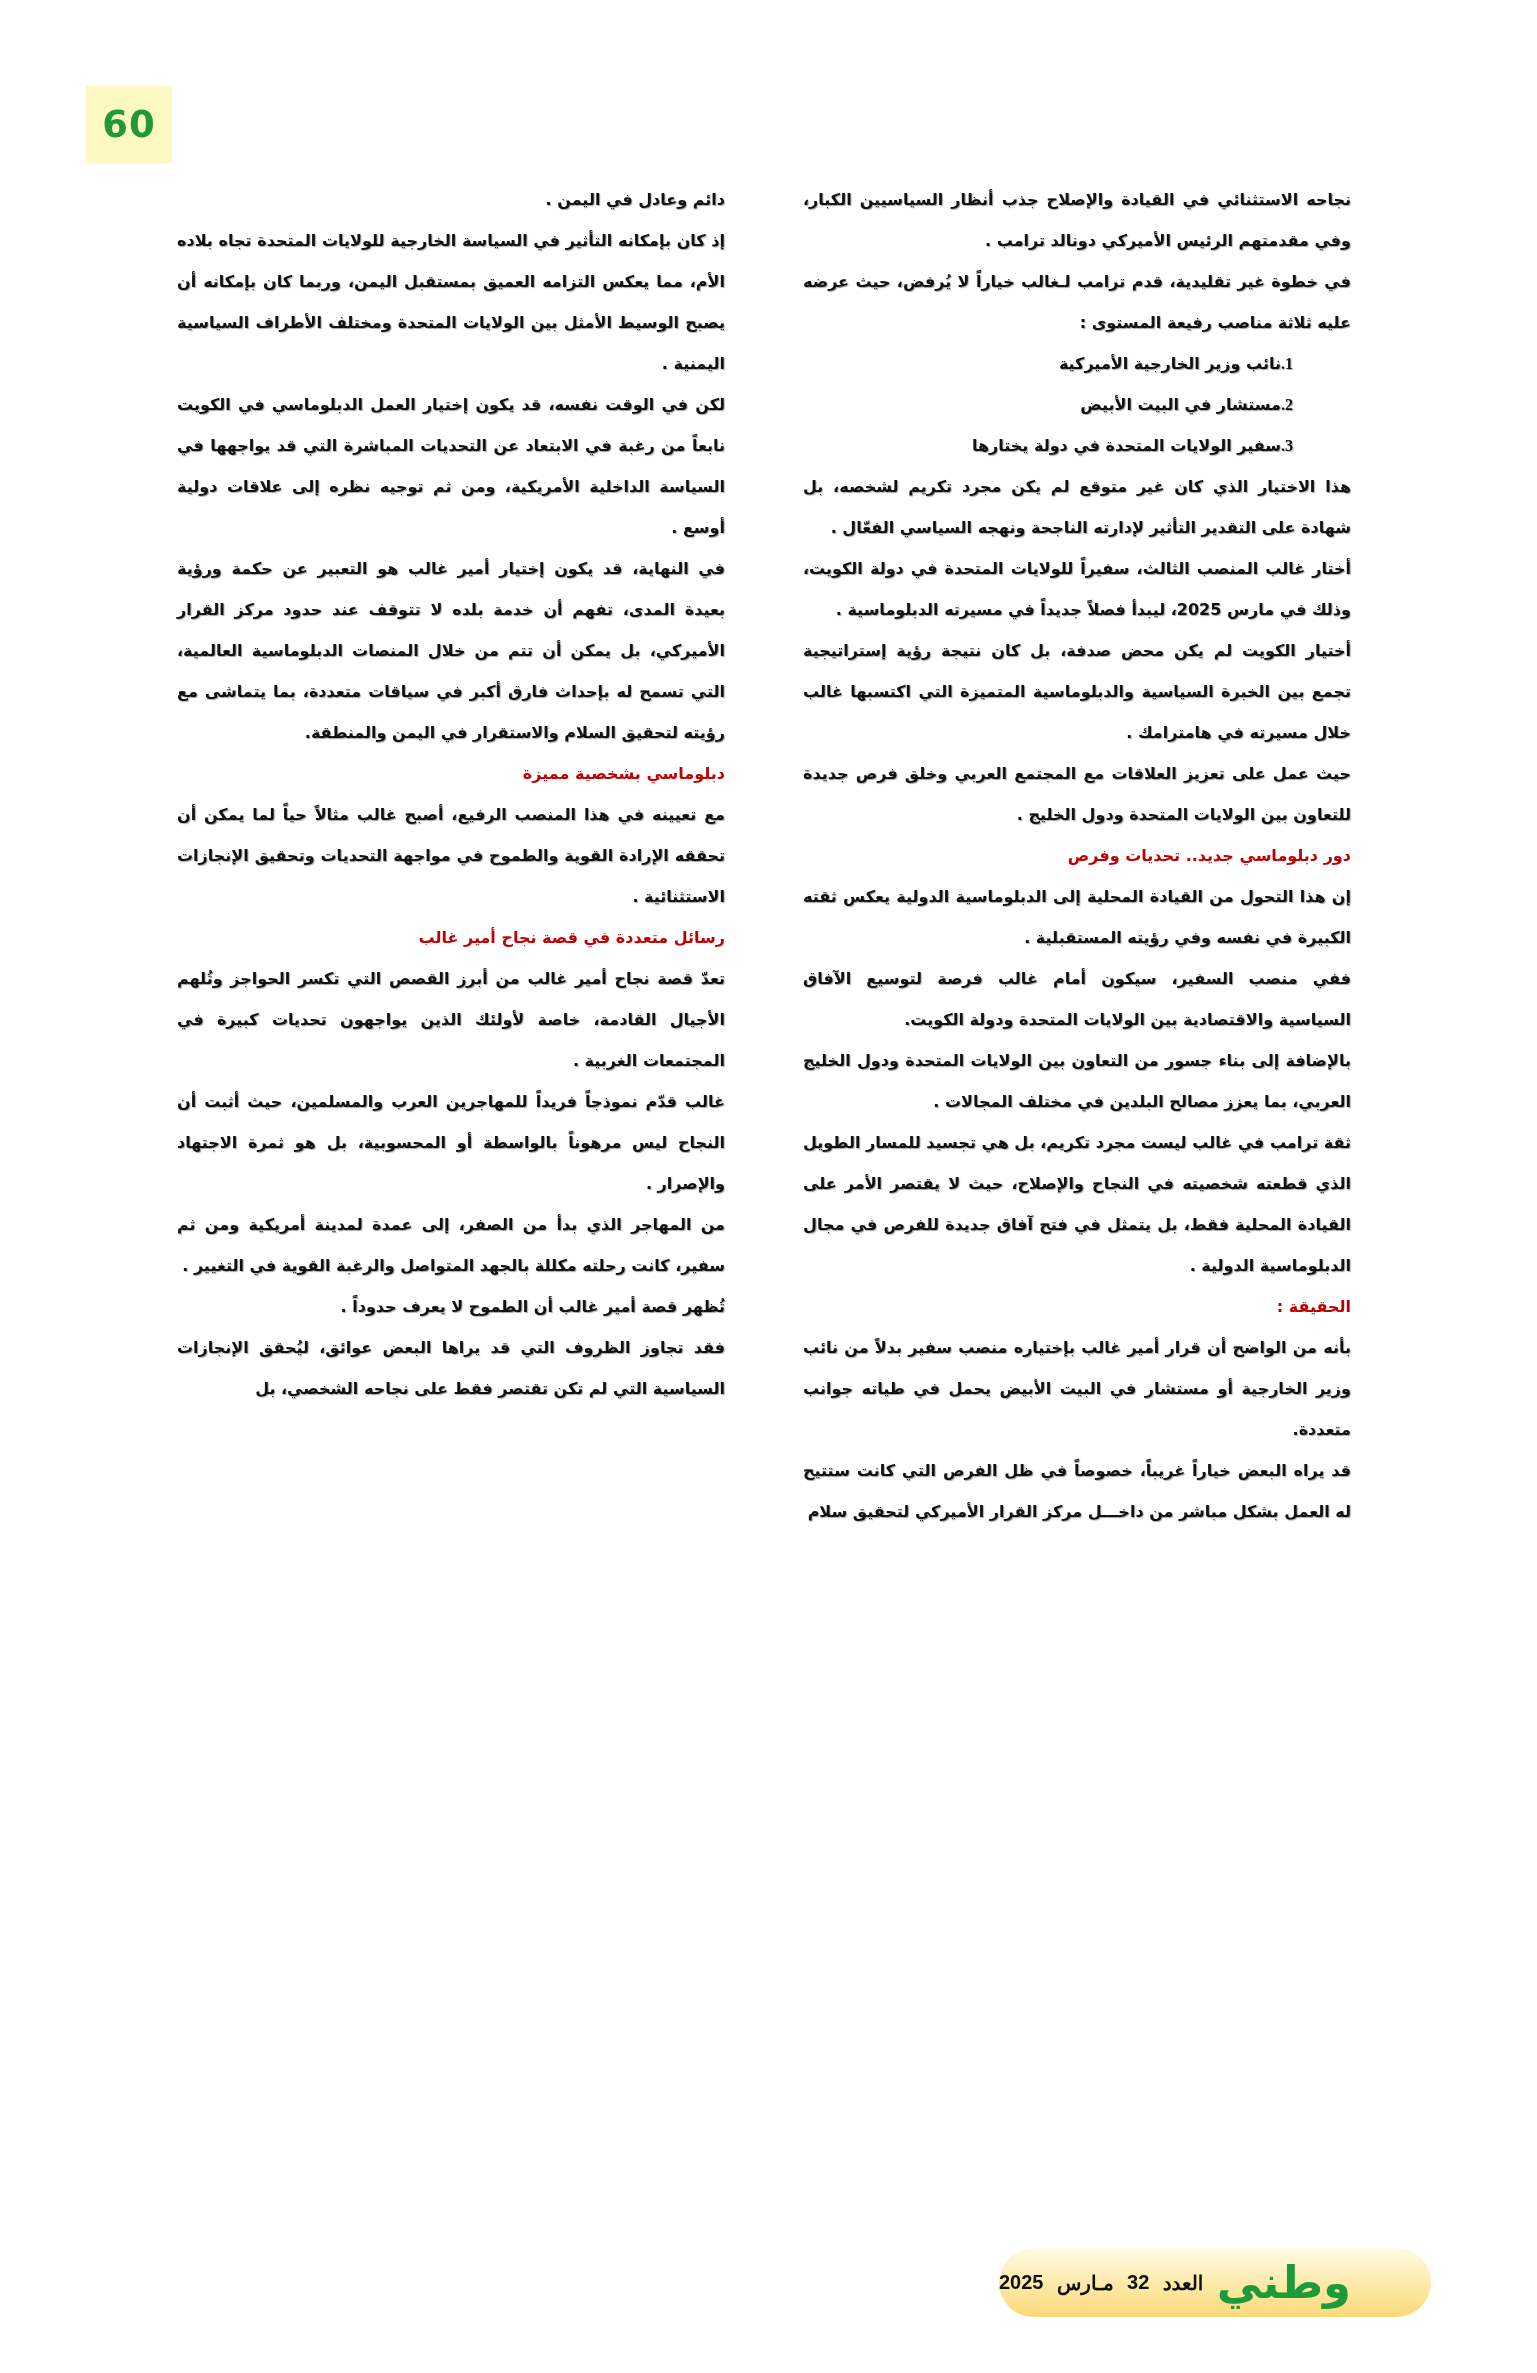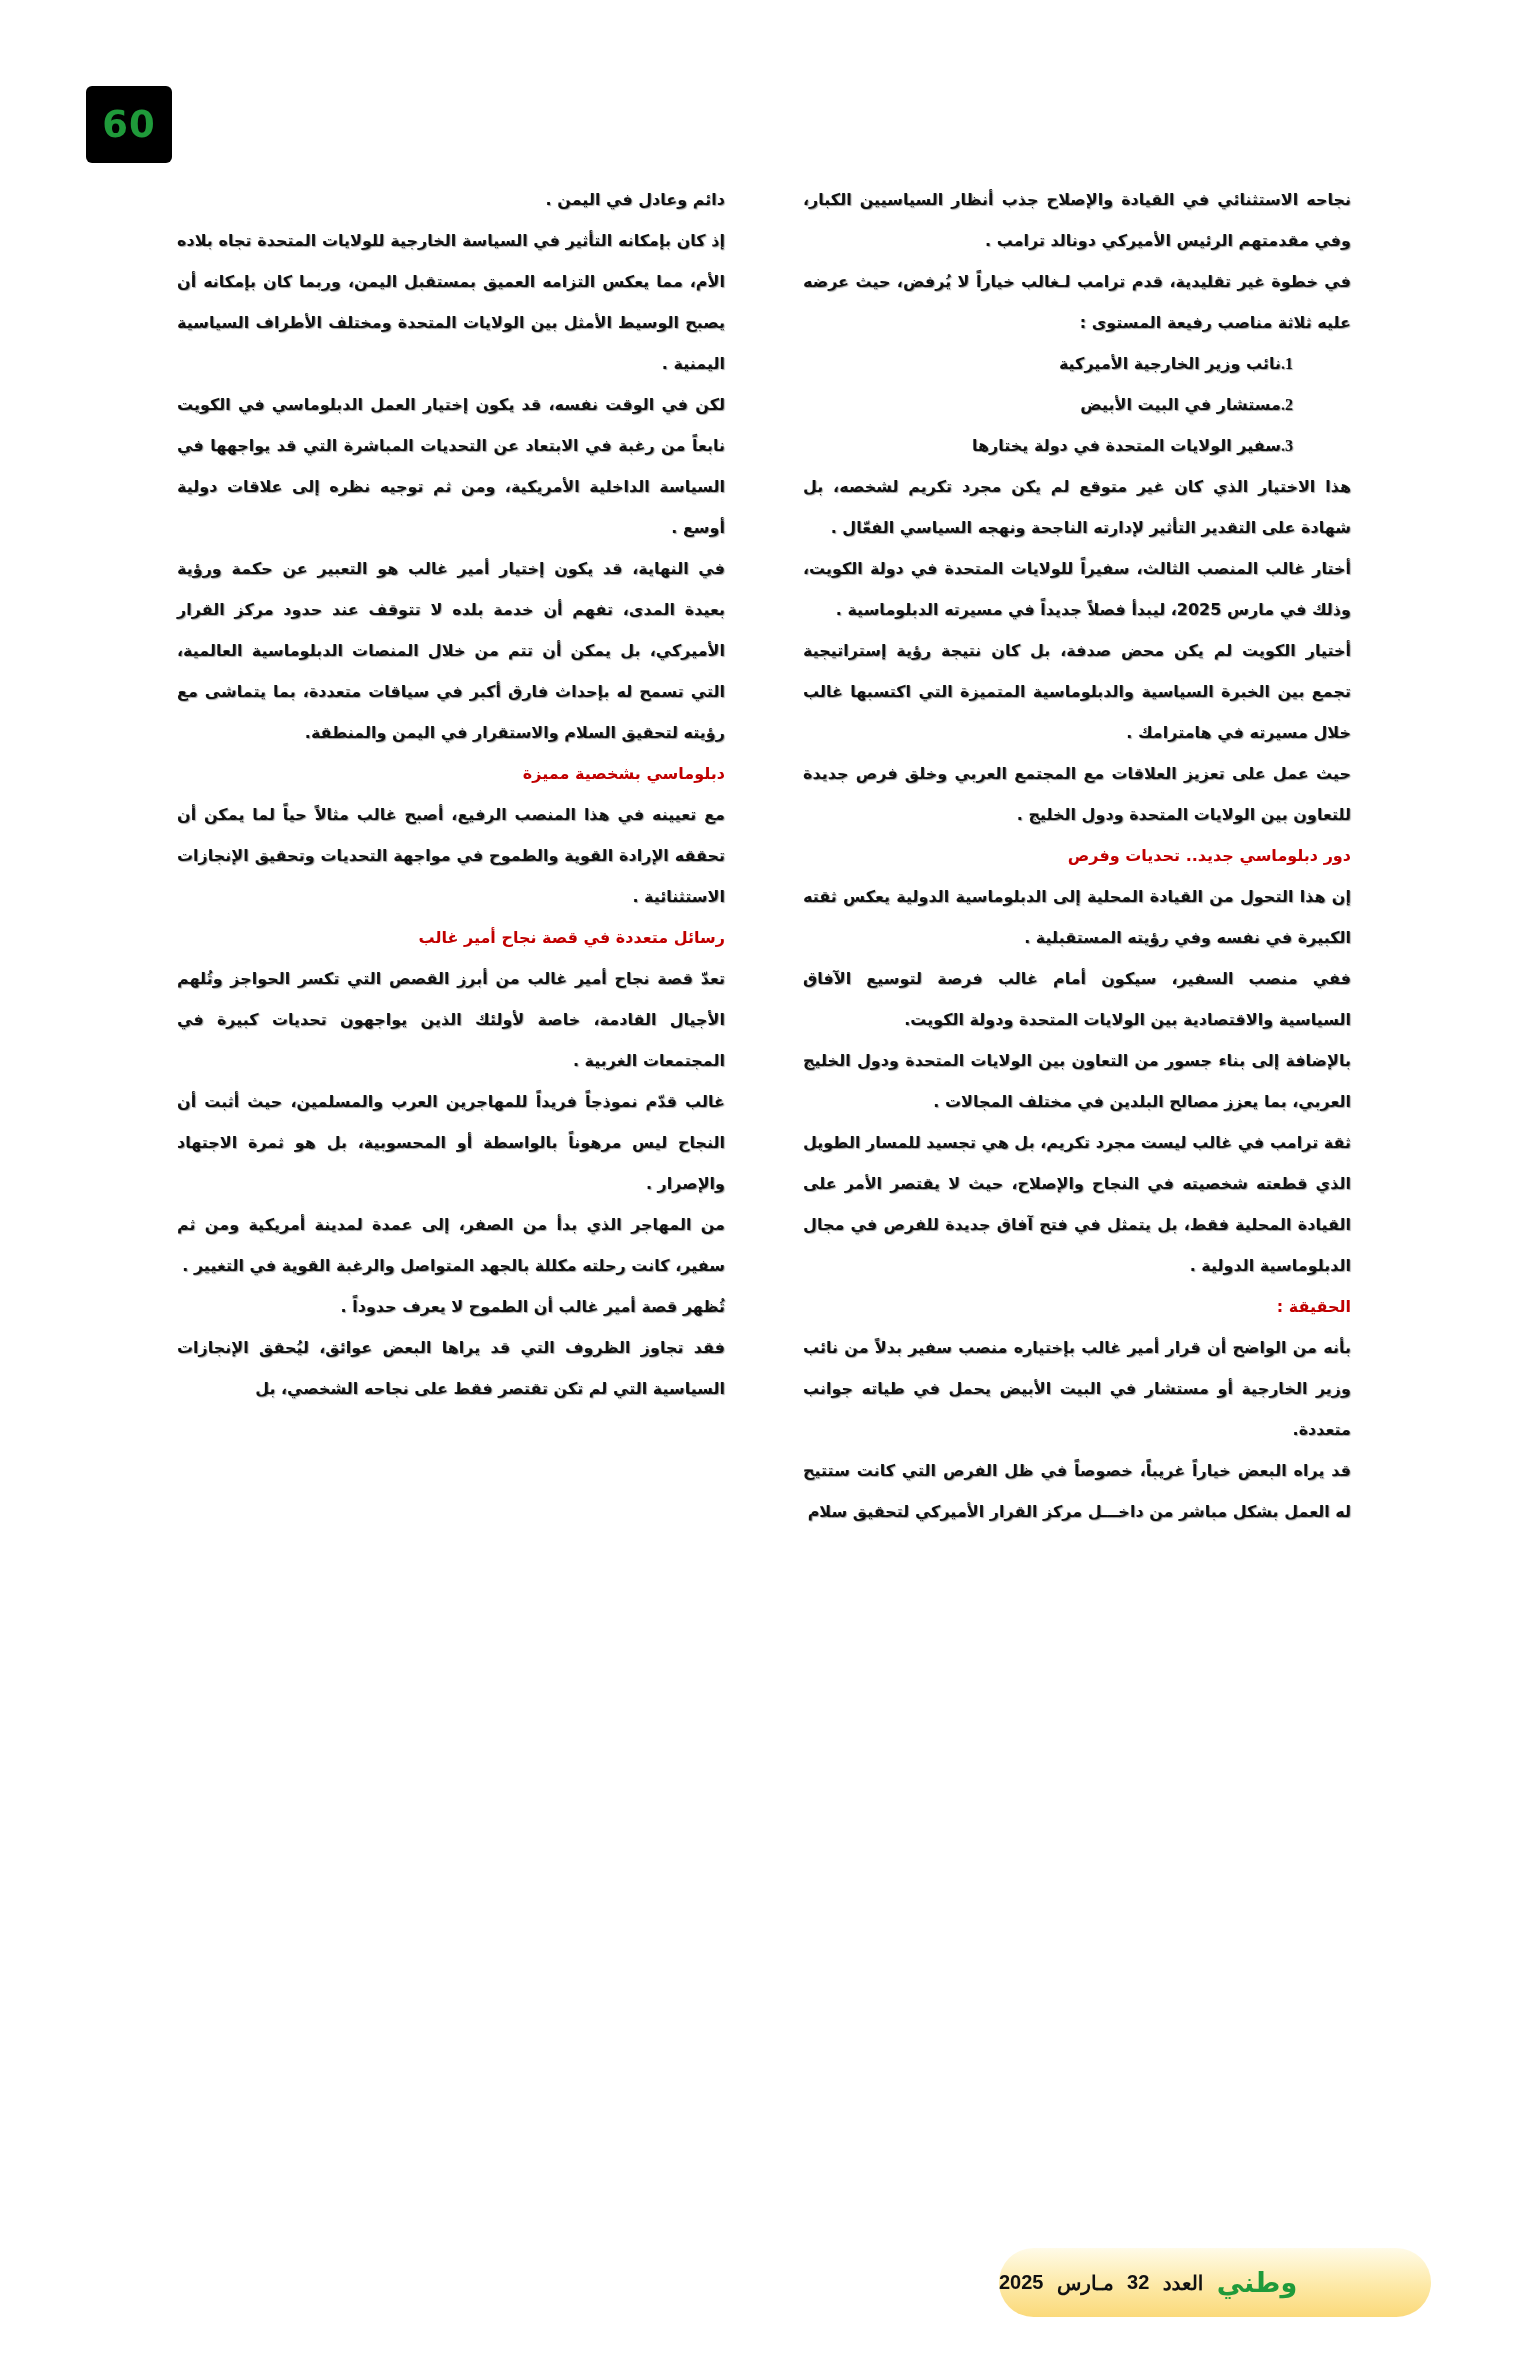--- a/index.html
+++ b/index.html
@@ -14,25 +14,24 @@
       overflow: hidden;
       font-family: "DejaVu Sans", "Liberation Sans", sans-serif;
       color: #111;
     }
     .page-number-box {
       position: absolute;
       left: 86px;
       top: 86px;
       width: 86px;
       height: 77px;
-      background: #000000;
+      background: #fef9c3;
       display: flex;
       align-items: center;
       justify-content: center;
-      border-radius: 6px;
     }
     .page-number {
       color: #1f9a3a;
       font-weight: bold;
       font-size: 37px;
       font-family: "DejaVu Sans", sans-serif;
       letter-spacing: 1px;
     }
     .column {
       position: absolute;
@@ -80,21 +79,21 @@
       align-items: center;
       justify-content: flex-end;
       direction: rtl;
       padding-right: 27px;
       box-sizing: border-box;
       gap: 13.4px;
     }
     .footer-brand {
       color: #1f9a3a;
       font-weight: bold;
-      font-size: 27px;
+      font-size: 45px;
     }
     .footer-text {
       color: #111;
       font-weight: bold;
       font-size: 20px;
       font-family: "Liberation Sans", sans-serif;
     }
   </style>
 </head>
 <body>

